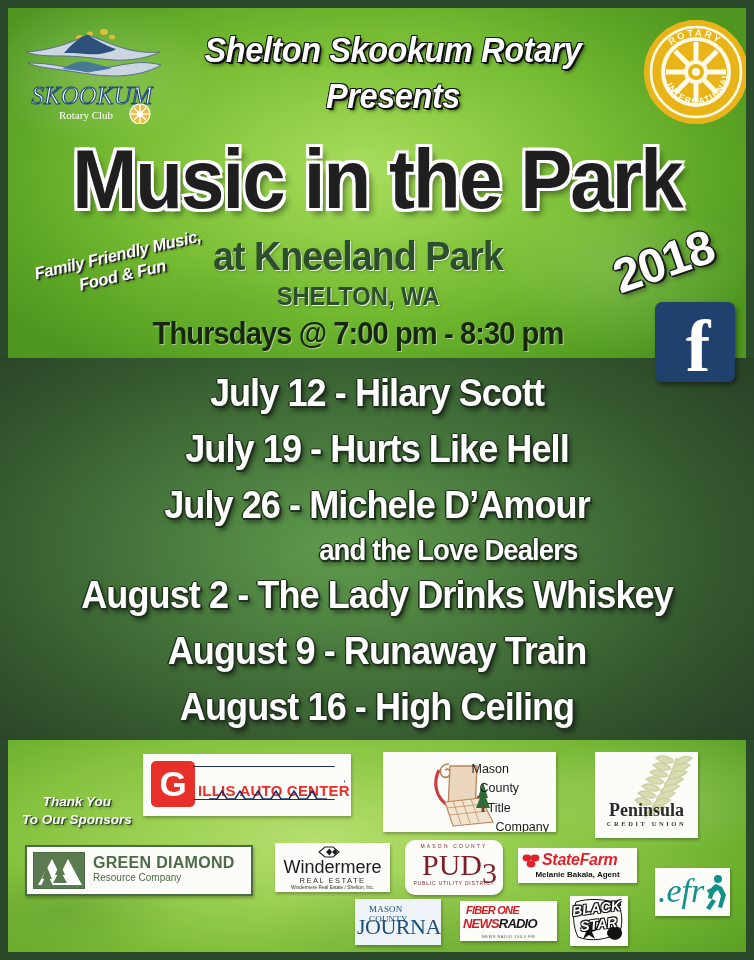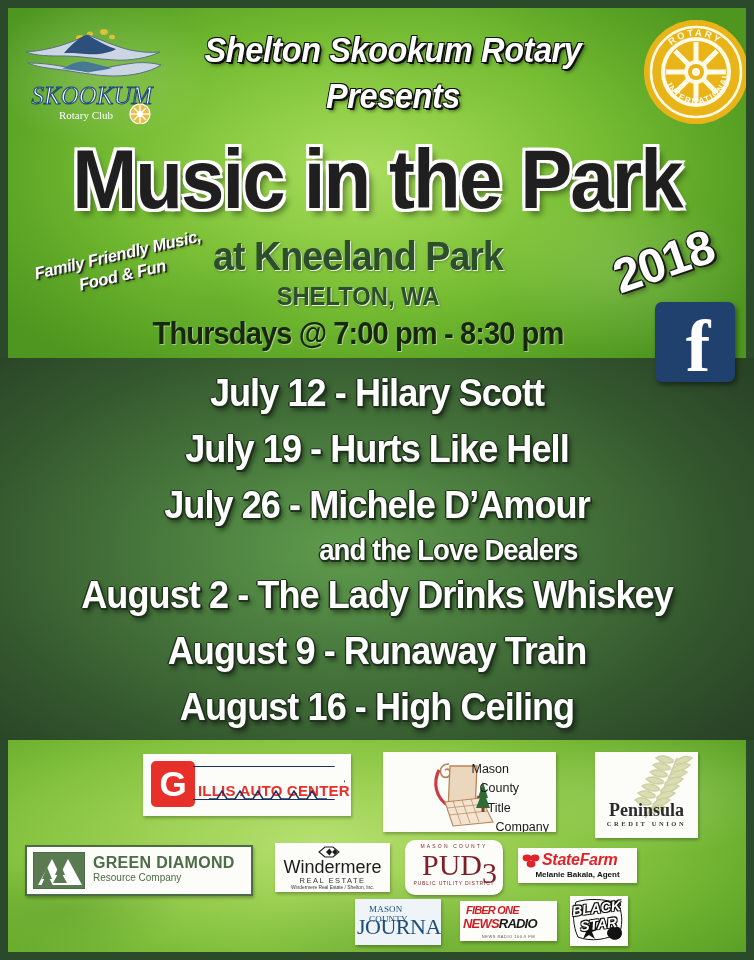--- a/index.html
+++ b/index.html
@@ -412,20 +412,24 @@
     <div class="sched-row" id="s1">July 19 - Hurts Like Hell</div>
     <div class="sched-row" id="s2">July 26 - Michele D’Amour</div>
     <div class="sched-row" id="s2b">and the Love Dealers</div>
     <div class="sched-row" id="s3">August 2 - The Lady Drinks Whiskey</div>
     <div class="sched-row" id="s4">August 9 - Runaway Train</div>
     <div class="sched-row" id="s5">August 16 - High Ceiling</div>
   </div>
 
   <div id="sponsors"></div>
 
+  <div id="thanks">
+    <span>Thank You</span><br>
+    <span>To Our Sponsors</span>
+  </div>
 
   <div class="logo" id="lg-gillis">
     <div class="gillis-wrap">
       <div class="gillis-g"><i>G</i></div>
       <div class="gillis-key"></div>
       <div class="gillis-text">ILLIS AUTO CENTER</div>
       <svg class="gillis-teeth" viewBox="0 0 118 10">
         <path d="M0 9 L8 9 L13 1 L18 9 L26 9 L31 1 L36 9 L44 9 L49 1 L54 9 L62 9 L67 1 L72 9 L80 9 L85 1 L90 9 L98 9 L103 1 L108 9 L118 9" fill="none" stroke="#1d3060" stroke-width="1.5"></path>
       </svg>
     </div>
@@ -527,20 +531,31 @@
       <svg class="sf-dots" viewBox="0 0 18 14">
         <ellipse cx="5" cy="4" rx="4.4" ry="3.4" fill="#e0232a"></ellipse>
         <ellipse cx="13" cy="4" rx="4.4" ry="3.4" fill="#e0232a"></ellipse>
         <ellipse cx="9" cy="10" rx="4.4" ry="3.4" fill="#e0232a"></ellipse>
       </svg>
       <div class="sf-name">StateFarm</div>
       <div class="sf-sub">Melanie Bakala, Agent</div>
     </div>
   </div>
 
+  <div class="logo" id="lg-efr">
+    <div class="efr">
+      <div class="efr-txt">.efr</div>
+      <svg viewBox="0 0 24 38" width="24" height="38" style="position:absolute;right:3px;top:6px">
+        <circle cx="15" cy="5" r="4" fill="#11918a"></circle>
+        <path d="M13 10 C8 12 6 18 5 24 L9 25 C10 20 12 17 15 16 L18 22 L15 33 L19 34 L23 21 L19 13 Z" fill="#11918a"></path>
+        <path d="M13 12 L4 16 L5 19 L14 16 Z" fill="#11918a"></path>
+        <path d="M9 25 L3 34 L7 36 L13 27 Z" fill="#11918a"></path>
+      </svg>
+    </div>
+  </div>
 
   <div class="logo" id="lg-journal">
     <div class="mcj">
       <div class="mcj-top">MASON COUNTY</div>
       <div class="mcj-big">JOURNAL</div>
     </div>
   </div>
 
   <div class="logo" id="lg-fiber">
     <div class="fon">

